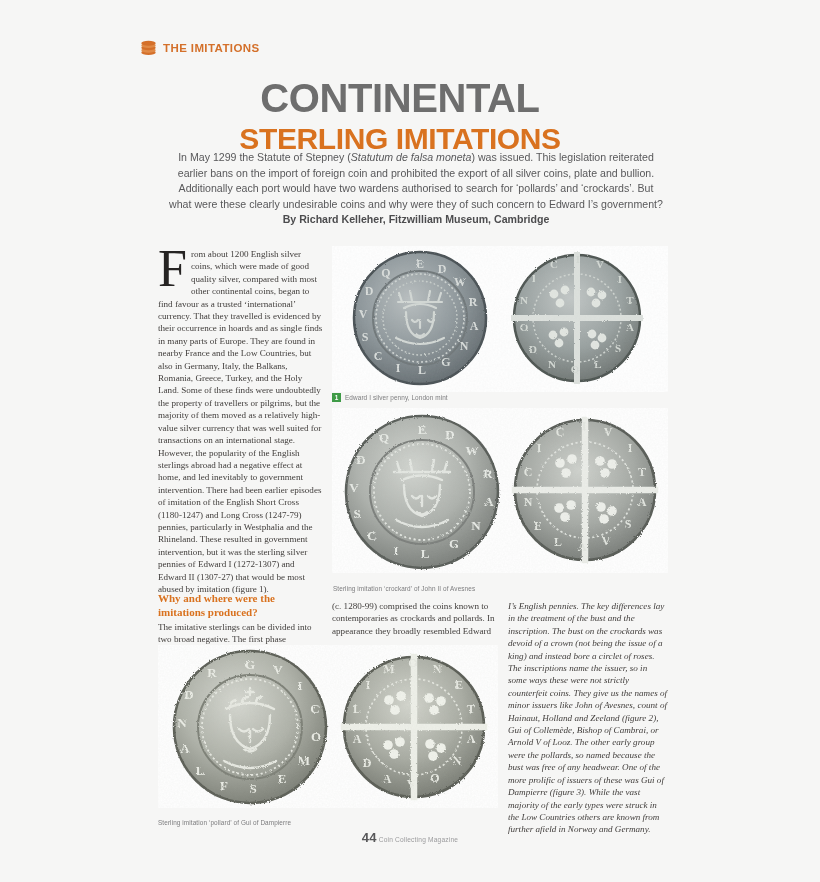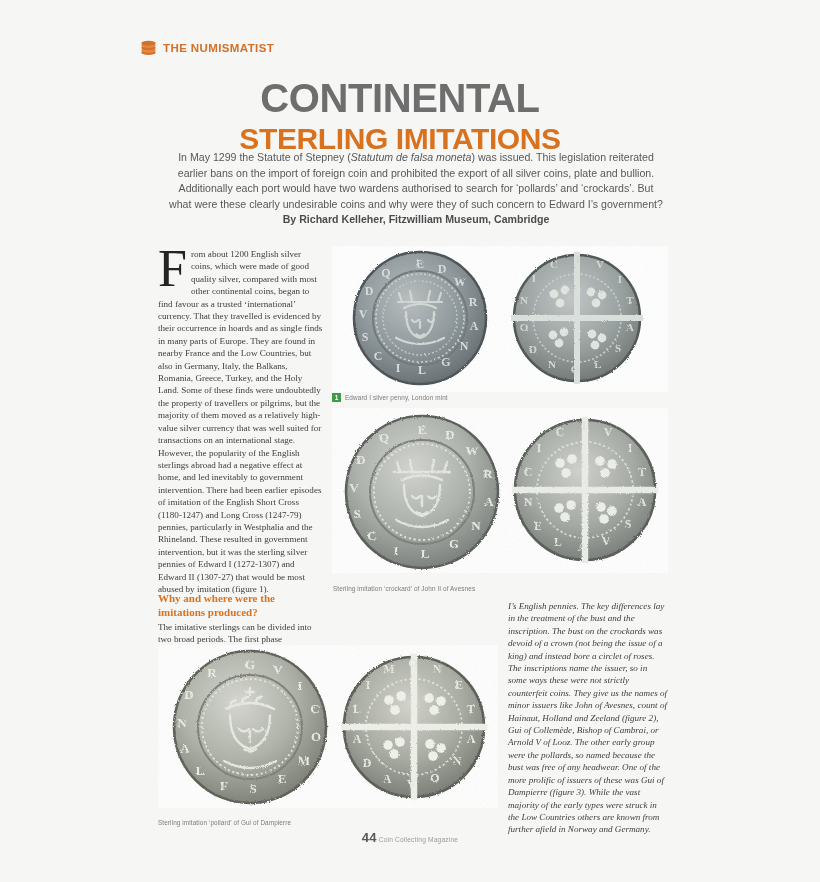--- a/index.html
+++ b/index.html
@@ -119,40 +119,41 @@
   <div class="masthead">
     <span class="coin-stack">
       <svg width="17" height="16" viewBox="0 0 17 16">
         <ellipse cx="8.5" cy="12.6" rx="7.2" ry="2.5" fill="#d4702a"></ellipse>
         <ellipse cx="8.5" cy="10.2" rx="7.2" ry="2.5" fill="#e08a46"></ellipse>
         <ellipse cx="8.5" cy="7.8" rx="7.2" ry="2.5" fill="#d4702a"></ellipse>
         <ellipse cx="8.5" cy="5.4" rx="7.2" ry="2.5" fill="#e08a46"></ellipse>
         <ellipse cx="8.5" cy="3.2" rx="7.2" ry="2.5" fill="#d4702a"></ellipse>
       </svg>
     </span>
-    <span class="masthead-title">THE NUMISMATIST</span>
+    <span class="masthead-title">THE IMITATIONS</span>
   </div>
 
   <div class="headline">
     <span class="l1">CONTINENTAL</span>
     <span class="l2">STERLING IMITATIONS</span>
   </div>
 
   <div class="standfirst"><span>In May 1299 the Statute of Stepney (</span><i>Statutum de falsa moneta</i><span>) was issued. This legislation reiterated earlier bans on the import of foreign coin and prohibited the export of all silver coins, plate and bullion. Additionally each port would have two wardens authorised to search for ‘pollards’ and ‘crockards’. But what were these clearly undesirable coins and why were they of such concern to Edward I’s government? </span><b>By Richard Kelleher, Fitzwilliam Museum, Cambridge</b></div>
 
   <div class="col-left body-serif">
     <span class="dropcap">F</span>
     <p>rom about 1200 English silver coins, which were made of good quality silver, compared with most other continental coins, began to find favour as a trusted ‘international’ currency. That they travelled is evidenced by their occurrence in hoards and as single finds in many parts of Europe. They are found in nearby France and the Low Countries, but also in Germany, Italy, the Balkans, Romania, Greece, Turkey, and the Holy Land. Some of these finds were undoubtedly the property of travellers or pilgrims, but the majority of them moved as a relatively high-value silver currency that was well suited for transactions on an international stage. However, the popularity of the English sterlings abroad had a negative effect at home, and led inevitably to government intervention. There had been earlier episodes of imitation of the English Short Cross (1180-1247) and Long Cross (1247-79) pennies, particularly in Westphalia and the Rhineland. These resulted in government intervention, but it was the sterling silver pennies of Edward I (1272-1307) and Edward II (1307-27) that would be most abused by imitation (figure 1).</p>
   </div>
 
   <div class="col-left2">
     <div class="subhead">Why and where were the imitations produced?</div>
-    <div class="body-serif">The imitative sterlings can be divided into two broad periods. The first phase</div>
-  </div>
-
+    <div class="body-serif">The imitative sterlings can be divided into two broad negative. The first phase</div>
+  </div>
+
+  <div class="col-mid2 body-serif">(c. 1280-99) comprised the coins known to contemporaries as crockards and pollards. In appearance they broadly resembled Edward</div>
 
   <div class="col-right2 body-serif">I’s English pennies. The key differences lay in the treatment of the bust and the inscription. The bust on the crockards was devoid of a crown (not being the issue of a king) and instead bore a circlet of roses. The inscriptions name the issuer, so in some ways these were not strictly counterfeit coins. They give us the names of minor issuers like John of Avesnes, count of Hainaut, Holland and Zeeland (figure 2), Gui of Collemède, Bishop of Cambrai, or Arnold V of Looz. The other early group were the pollards, so named because the bust was free of any headwear. One of the more prolific of issuers of these was Gui of Dampierre (figure 3). While the vast majority of the early types were struck in the Low Countries others are known from further afield in Norway and Germany.</div>
 
   <div class="fig" style="left:332px;top:246px;width:336px;height:146px;">
     <svg width="336" height="146" viewBox="0 0 336 146">
       <defs>
         <radialGradient id="agA" cx="42%" cy="36%" r="72%">
           <stop offset="0%" stop-color="#b9bfc0"></stop>
           <stop offset="52%" stop-color="#8e979b"></stop>
           <stop offset="100%" stop-color="#5d6569"></stop>

